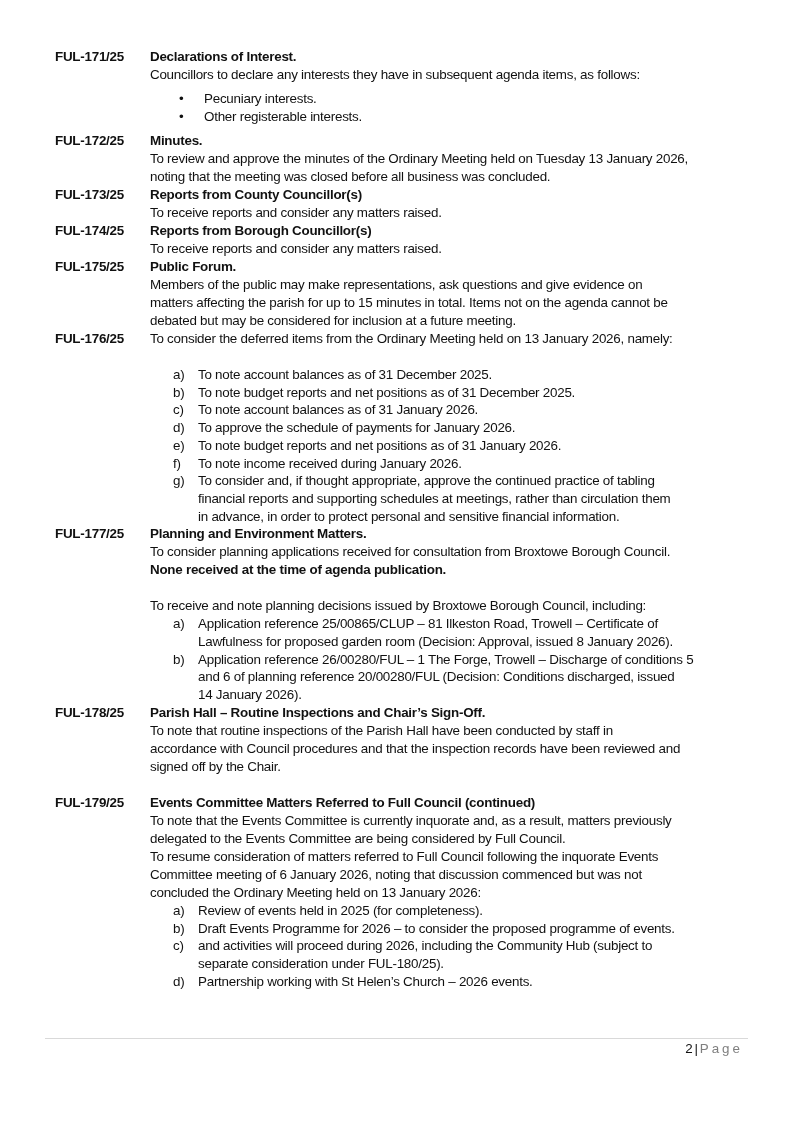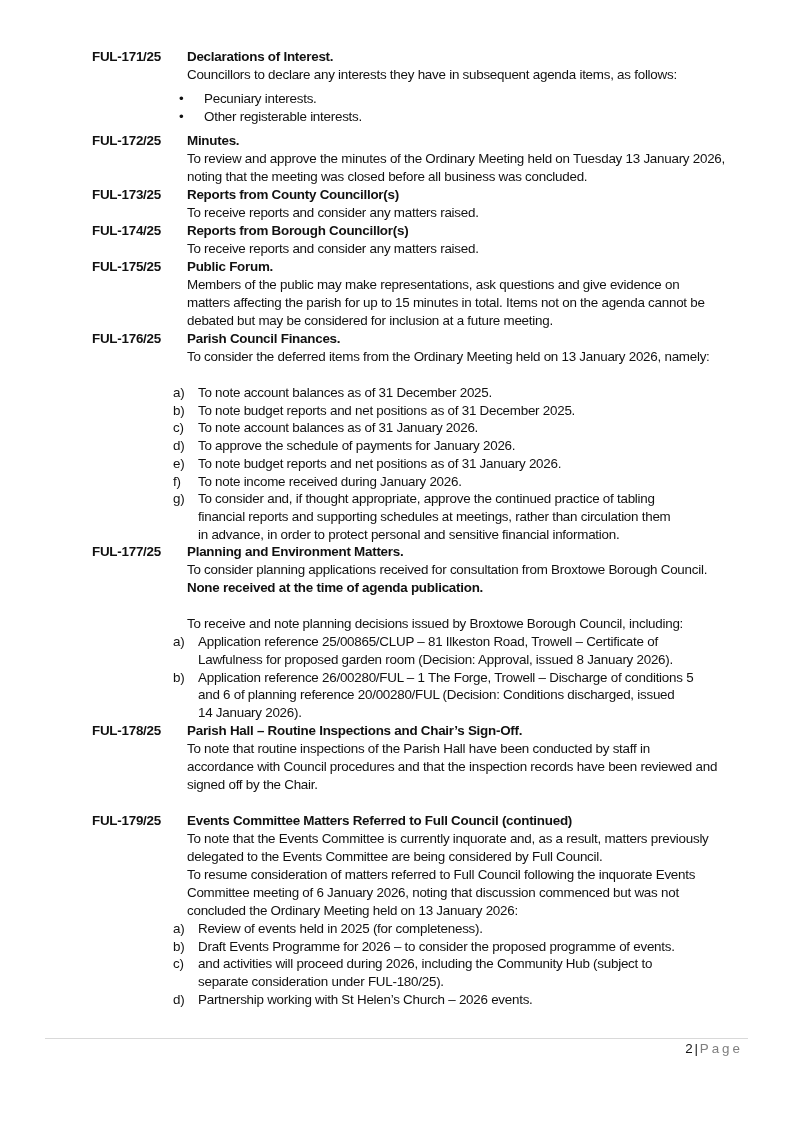--- a/index.html
+++ b/index.html
@@ -6,21 +6,21 @@
   body {
     width: 794px; height: 1123px; position: relative; overflow: hidden;
     font-family: "Liberation Sans", sans-serif; color: #111111;
     font-size: 13.4px; letter-spacing: -0.25px;
   }
   .page { position: absolute; left: 55px; top: 48px; width: 700px; }
   .item { position: relative; padding-left: 95px; }
   .ref {
     position: absolute; left: 0; top: 0; font-weight: bold; width: 90px;
   }
-  .line { line-height: 18px; min-height: 18px; margin-left: 37px; }
+  .line { line-height: 18px; min-height: 18px; }
   .title { font-weight: bold; }
   .strong { font-weight: bold; }
   .gap { height: 18px; }
   ul.bullets { list-style: none; margin: 6px; padding: 0 0 0 23px; }
   ul.bullets li { position: relative; padding-left: 25px; line-height: 18px; }
   ul.bullets li::before { content: "\2022"; position: absolute; left: 0; top: 0; }
   ol.letters { list-style: none; margin: 0; padding: 0 0 0 23px; }
   ol.letters li { position: relative; padding-left: 25px; line-height: 17.7px; }
   ol.letters li .lt { position: absolute; left: 0; top: 0; }
   .footer-rule {
@@ -71,21 +71,20 @@
   <div class="item">
     <span class="ref line">FUL-175/25</span>
     <div class="line title">Public Forum.</div>
     <div class="line">Members of the public may make representations, ask questions and give evidence on</div>
     <div class="line">matters affecting the parish for up to 15 minutes in total. Items not on the agenda cannot be</div>
     <div class="line">debated but may be considered for inclusion at a future meeting.</div>
   </div>
 
   <div class="item">
     <span class="ref line">FUL-176/25</span>
-    <div class="line title">Parish Council Finances.</div>
     <div class="line">To consider the deferred items from the Ordinary Meeting held on 13 January 2026, namely:</div>
     <div class="gap"></div>
     <ol class="letters">
       <li><span class="lt">a)</span><span>To note account balances as of 31 December 2025.</span></li>
       <li><span class="lt">b)</span><span>To note budget reports and net positions as of 31 December 2025.</span></li>
       <li><span class="lt">c)</span><span>To note account balances as of 31 January 2026.</span></li>
       <li><span class="lt">d)</span><span>To approve the schedule of payments for January 2026.</span></li>
       <li><span class="lt">e)</span><span>To note budget reports and net positions as of 31 January 2026.</span></li>
       <li><span class="lt">f)</span><span>To note income received during January 2026.</span></li>
       <li>

